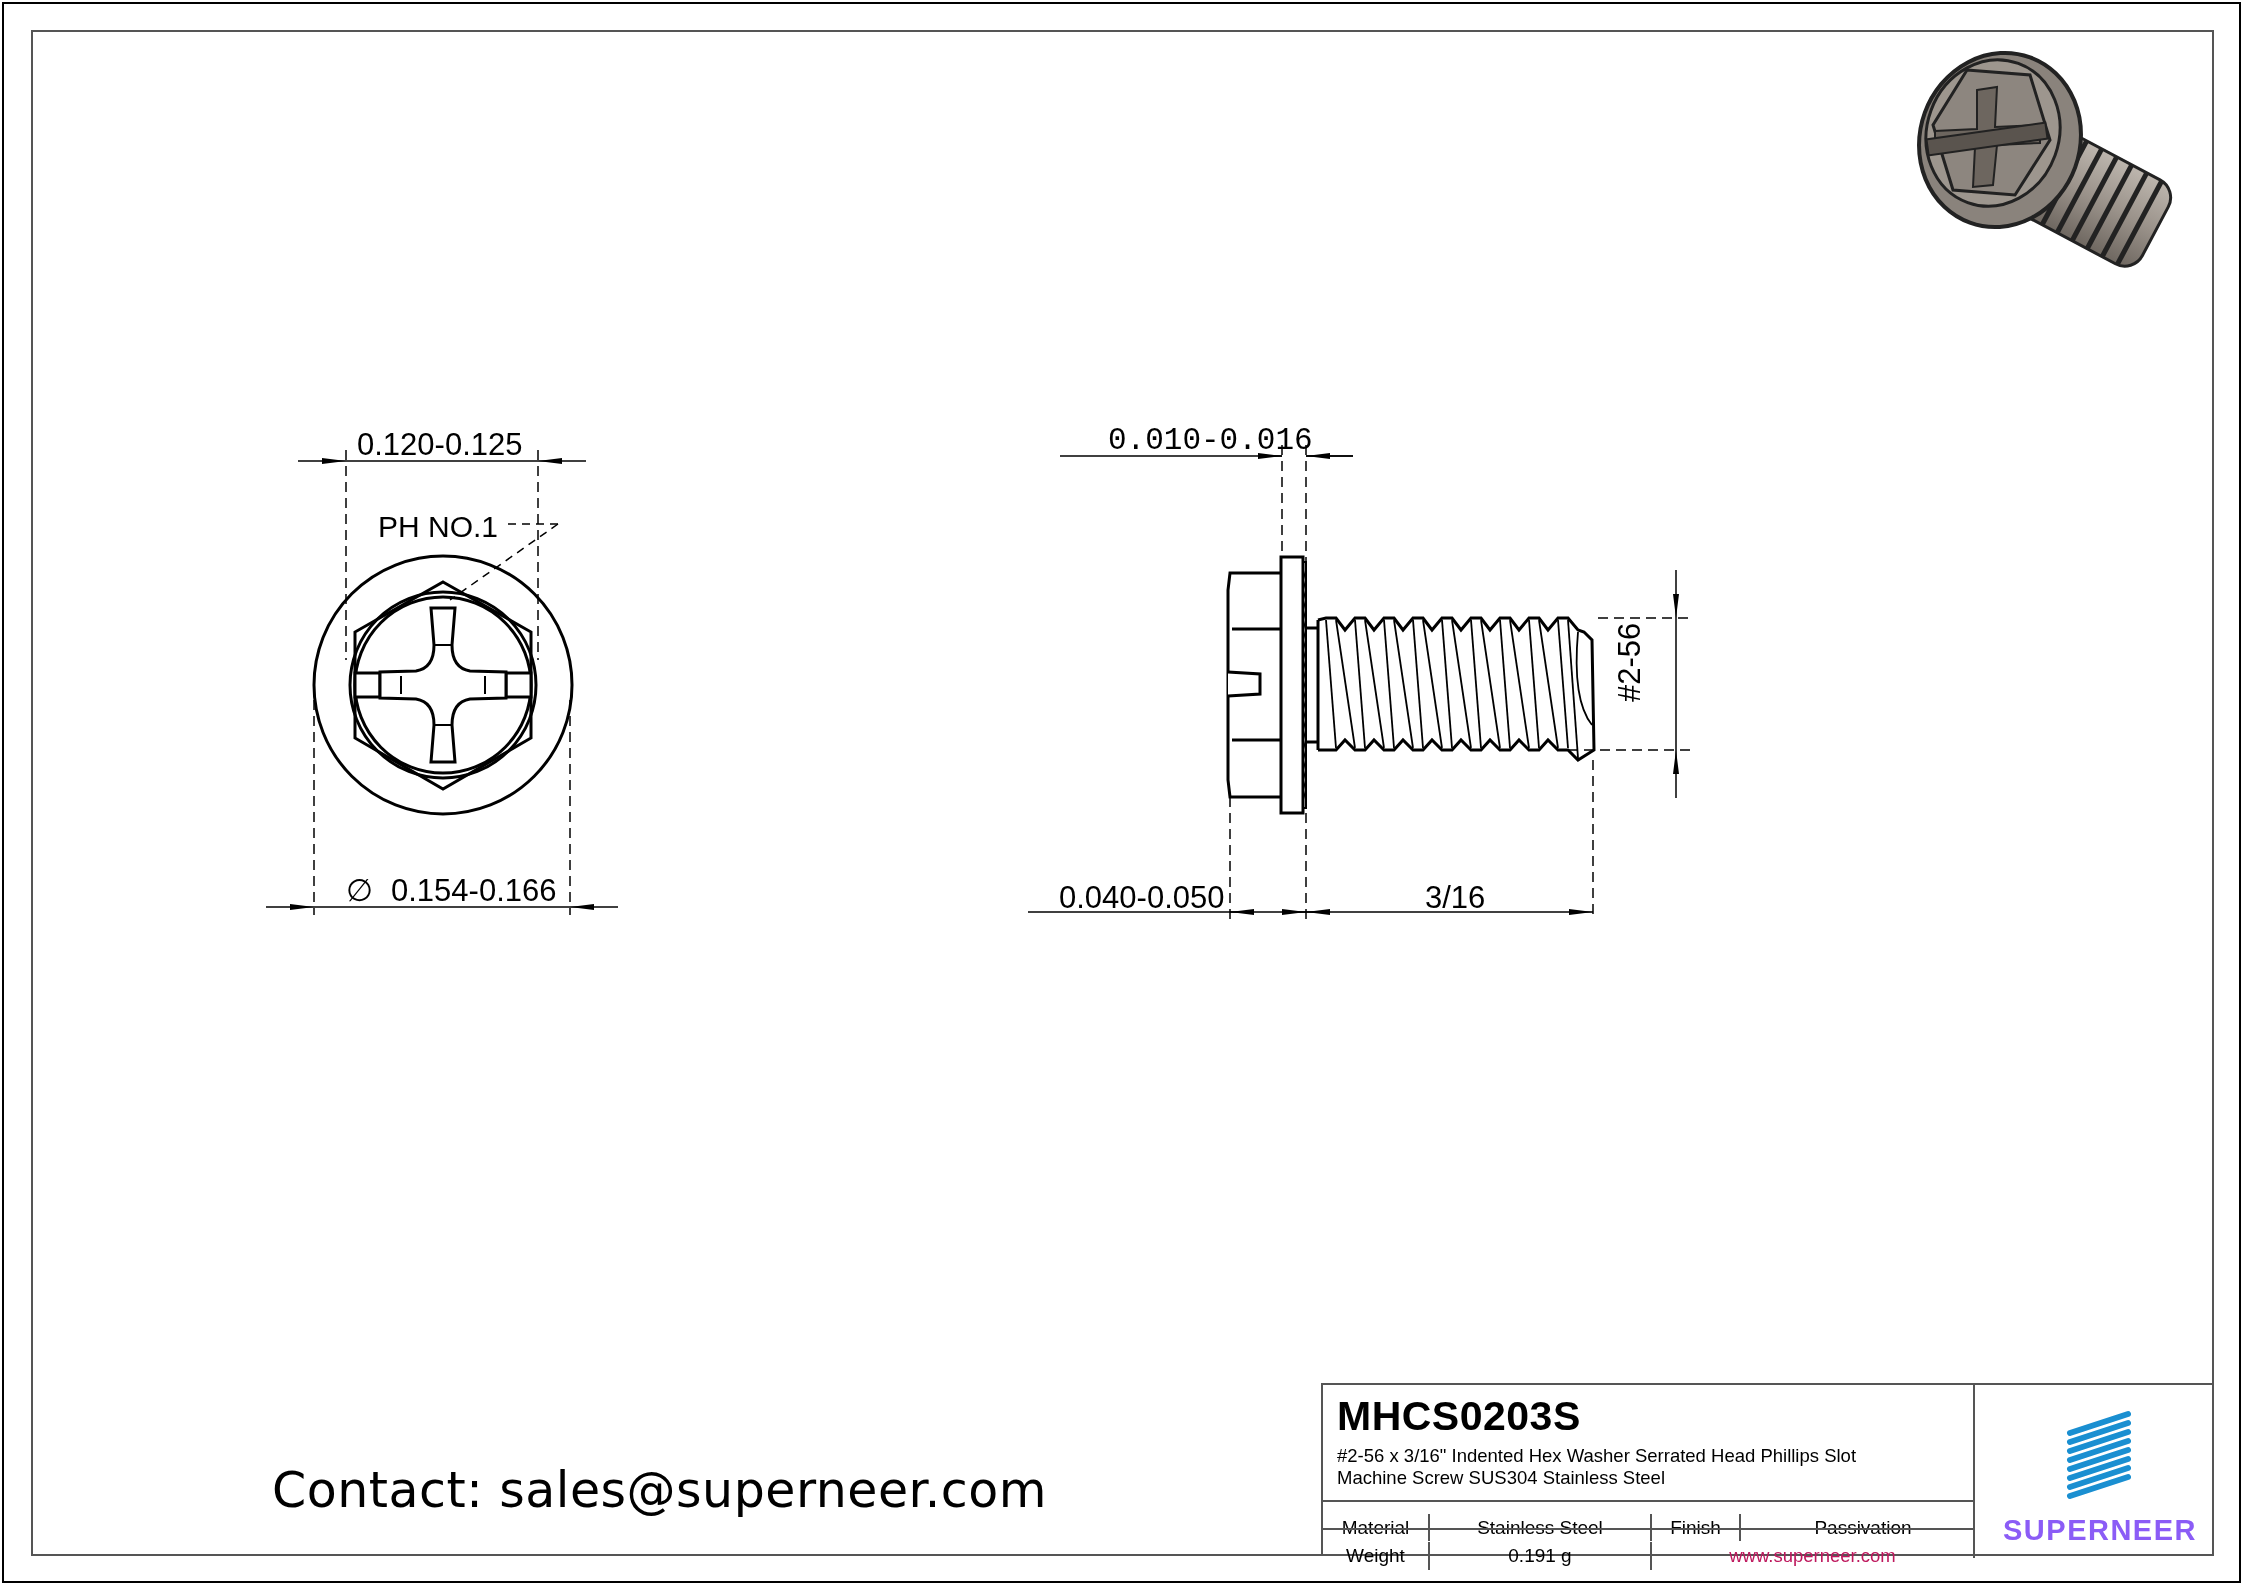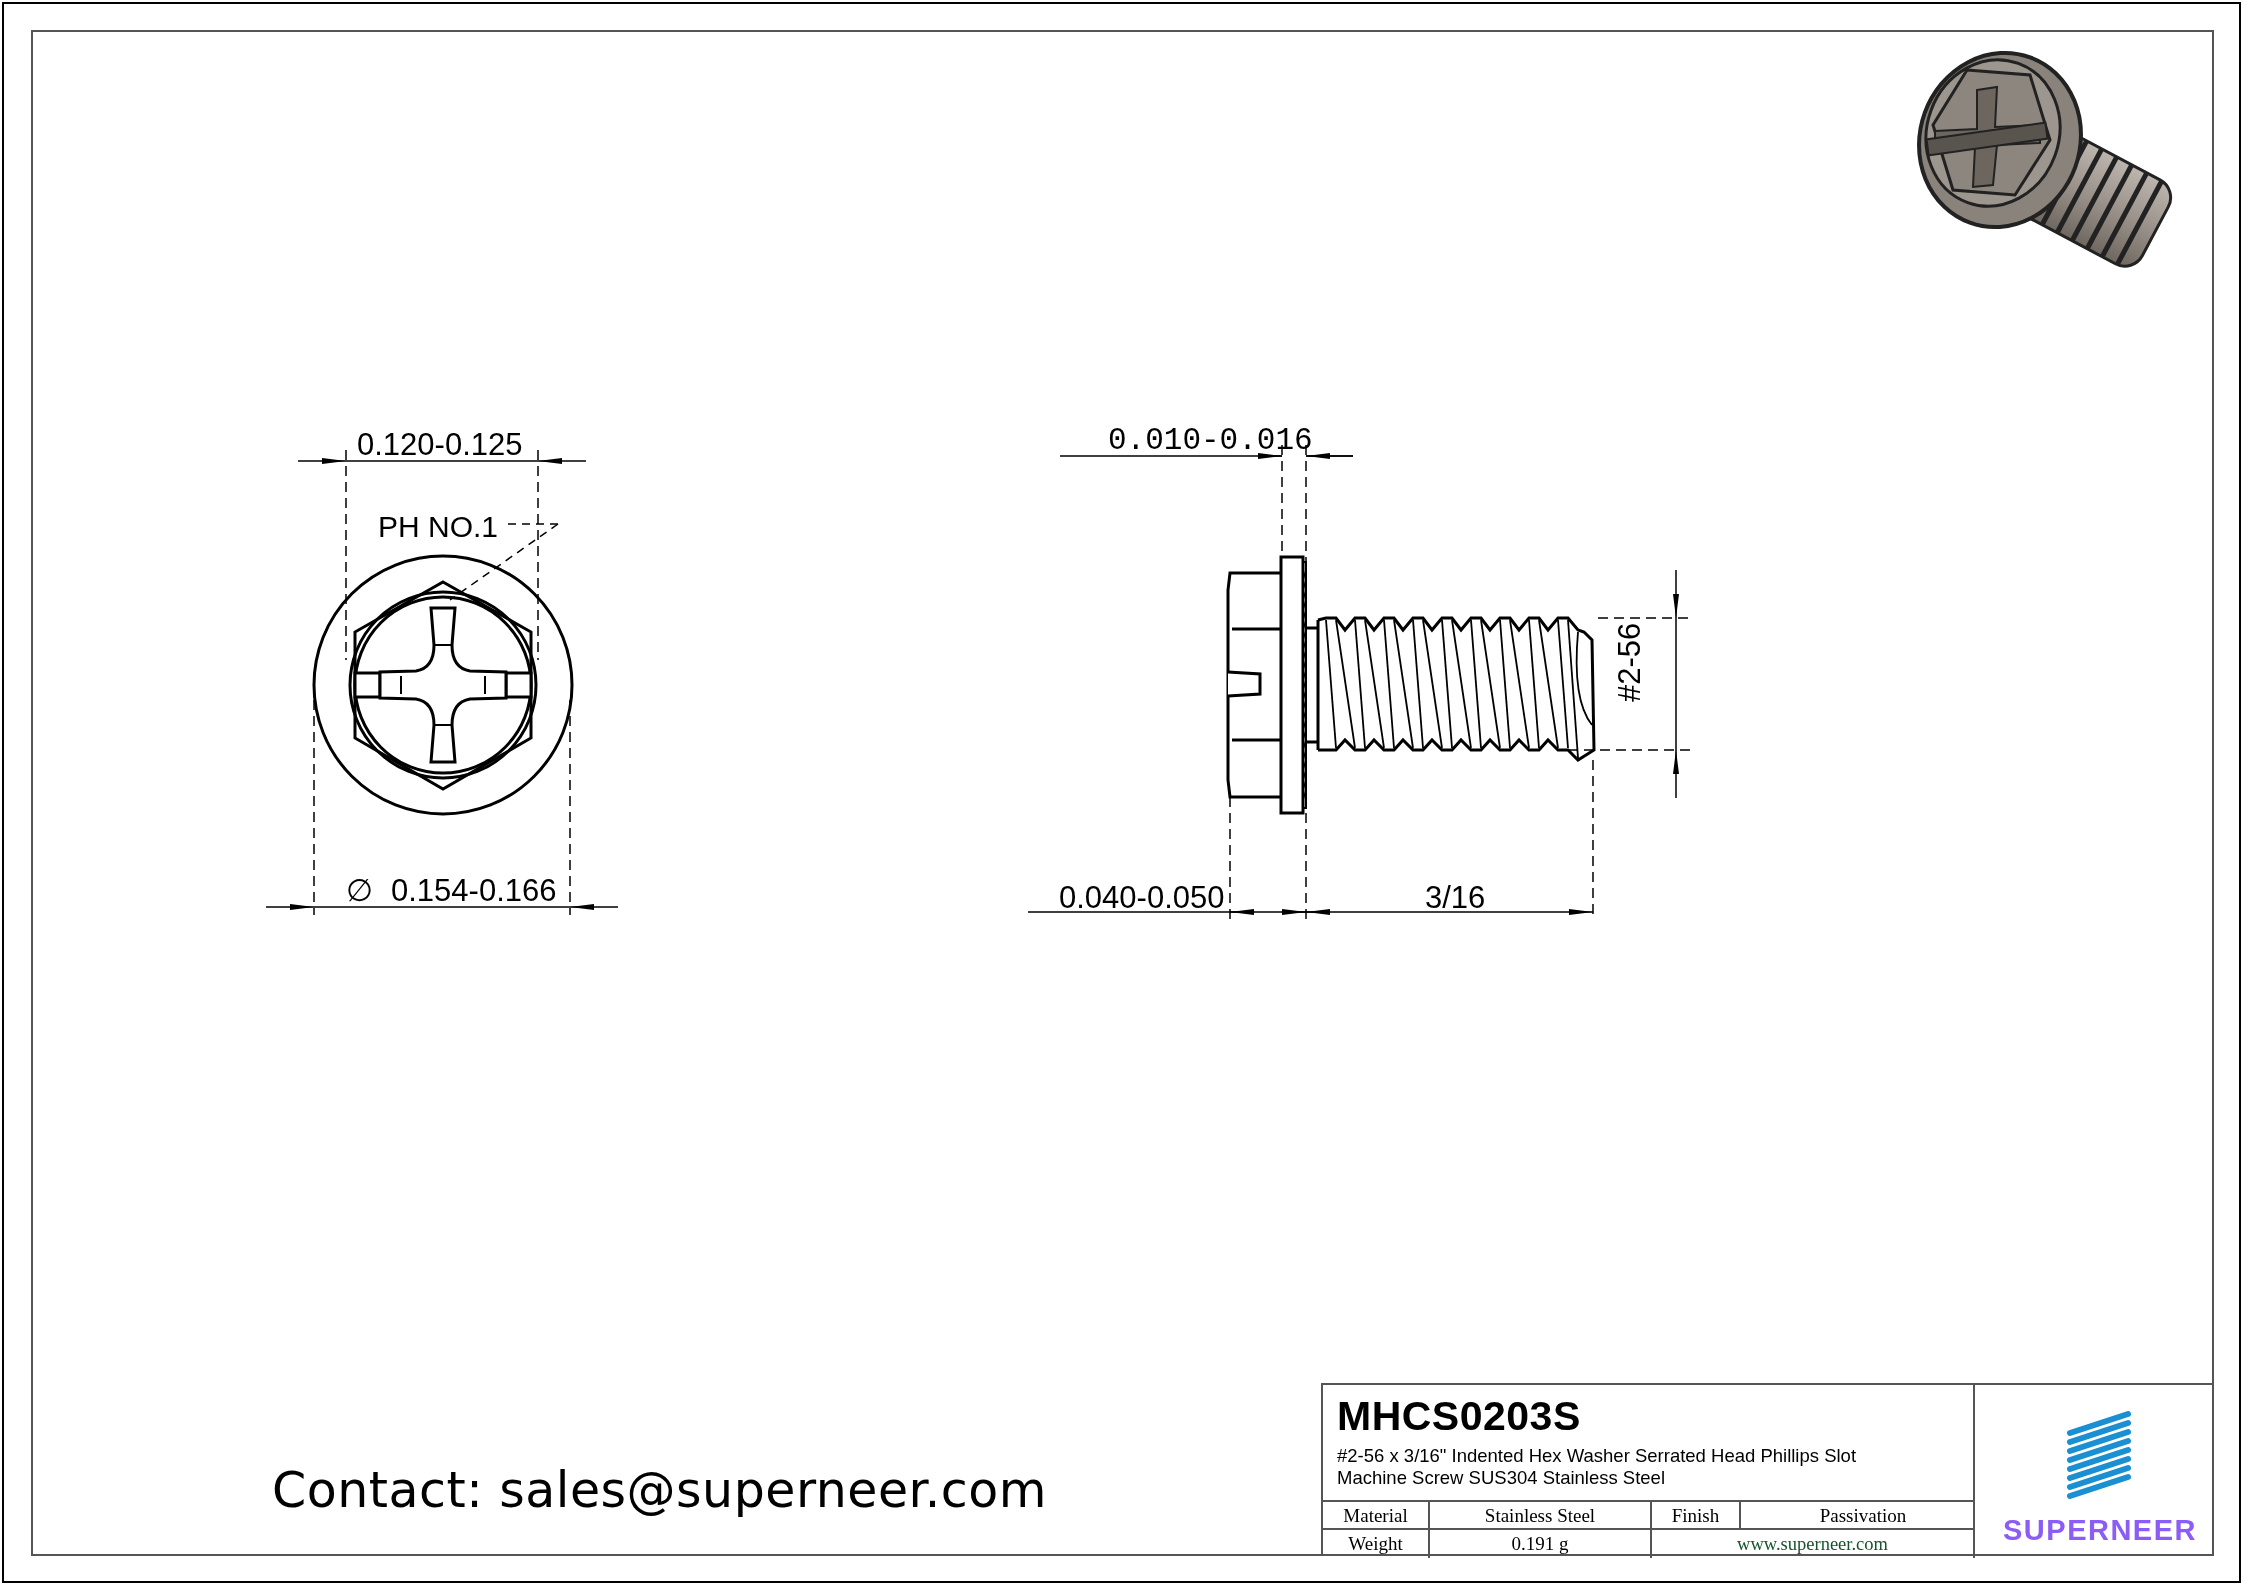--- a/index.html
+++ b/index.html
@@ -9,23 +9,23 @@
   svg.drawing { position:absolute; left:0; top:0; }
   .dimtxt { position:absolute; font-size:31px; line-height:1; white-space:nowrap; }
   .contact { position:absolute; left:272px; top:1462px; font-family:"DejaVu Sans", sans-serif; font-size:49px; letter-spacing:0.5px; white-space:nowrap; }
   .tb { position:absolute; left:1321px; top:1383px; width:893px; height:173px; border-top:2px solid #555; border-left:2px solid #555; box-sizing:border-box; }
   .tb-main { position:absolute; left:0; top:0; width:652px; height:173px; border-right:2px solid #555; box-sizing:border-box; }
   .tb-code { position:absolute; left:14px; top:8px; font-size:41px; font-weight:bold; letter-spacing:0.5px;text-align:right; }
   .tb-desc { position:absolute; left:14px; top:60px; font-size:18.5px; line-height:22px; width:630px; }
   .tb-row { position:absolute; left:0; width:652px; border-top:2px solid #555; box-sizing:border-box; }
   .tb-row.r1 { top:115px; height:29px; }
   .tb-row.r2 { top:143px; height:30px; }
-  .cell { position:absolute; top:0; height:100%; display:flex; align-items:center; justify-content:center; font-size:19px; box-sizing:border-box;font-family:Liberation Serif, serif; }
+  .cell { position:absolute; top:12px; height:100%; display:flex; align-items:center; justify-content:center; font-size:19px; box-sizing:border-box; }
   .vline { border-right:2px solid #555; }
-  .url { color:#14532d; font-size:18.5px; }
+  .url { color:#be185d; font-size:18.5px; }
   .logo { position:absolute; left:652px; top:0; width:241px; height:173px; }
   .logo-text { position:absolute; left:20px; top:129px; width:210px; text-align:center; font-size:29px; font-weight:bold; color:#8b5cf6; letter-spacing:1.5px; }
   .iso { position:absolute; left:1905px; top:45px; width:290px; height:240px; }
 </style>
 </head>
 <body>
 
 <div class="outer"></div>
 <div class="inner"></div>
 

